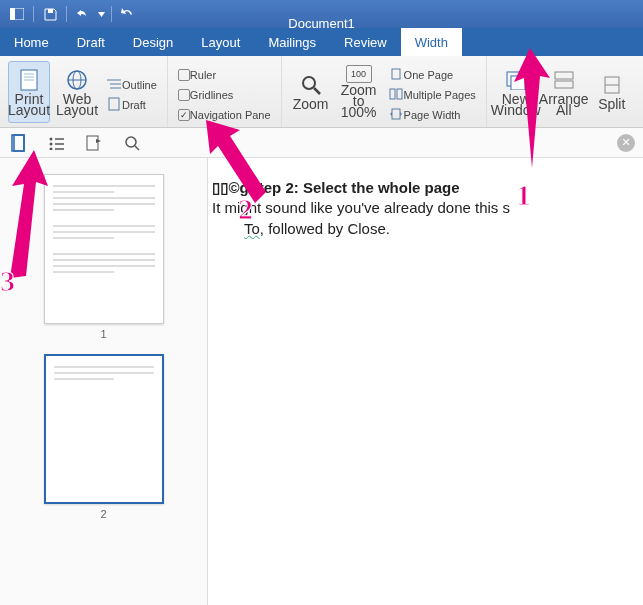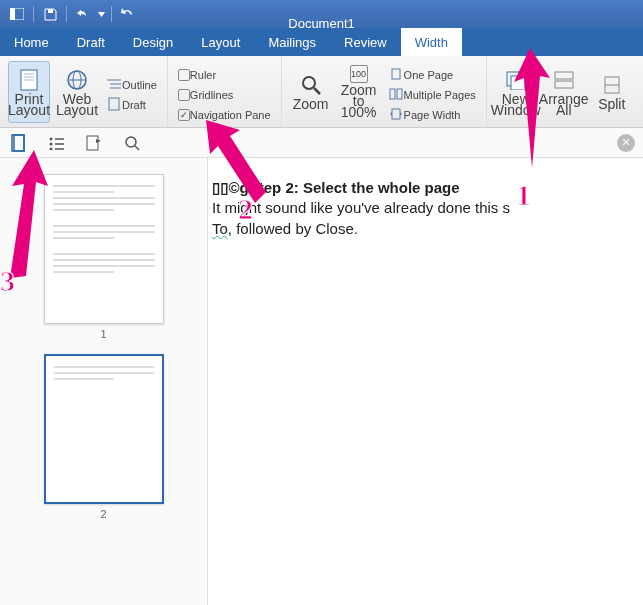--- a/index.html
+++ b/index.html
@@ -40,21 +40,21 @@
 .navpane { width: 208px; border-right: 1px solid #ddd; background: #fafafa; padding: 10px 0; overflow-y: auto; text-align:center; }
 .thumb { width: 120px; height: 150px; background: #fff; border: 1px solid #ccc; margin: 6px auto 4px; box-shadow: 0 1px 2px rgba(0,0,0,0.15); padding: 10px 8px; display:flex;flex-direction:column;gap:4px; }
 .thumb.sel { border: 2px solid #2b68b0; }
 .thumb .ln { height: 2px; background: #ddd; }
 .thumb .ln.s { width: 60%; }
 .pg-num { font-size: 11px; color: #666; margin-bottom: 14px; display:block; }
 
 .doc { flex: 1; padding: 20px 0 0 4px; font-size: 15px; color: #222; line-height: 1.35; background:#fff; }
 .doc .hdr { font-weight: bold; }
 .doc .squig { text-decoration: underline wavy #d44; text-decoration-thickness:1px; }
-.doc .squig-g { text-decoration: underline wavy #3a7; text-decoration-thickness:1px; }
+.doc .squig-g { text-decoration: underline wavy #3a7; text-decoration-thickness:1px;margin-left:32px; }
 
 
 .anno { position: absolute; pointer-events: none; }
 .anno-num { font-family: "Comic Sans MS", cursive; font-weight: bold; font-size: 30px; color: #e6007e; -webkit-text-stroke: 1px #fff; }
 
 svg.arrow path { fill: #e6007e; }
 </style>
 </head>
 <body>
 
@@ -172,21 +172,21 @@
     <div class="big-btn">
       <div class="ic">
           <svg width="22" height="22">
             <circle cx="9" cy="9" r="6" fill="none" stroke="#444" stroke-width="2"></circle>
             <line x1="14" y1="14" x2="20" y2="20" stroke="#444" stroke-width="2.5"></line>
           </svg>
         </div>
       <div class="lbl">Zoom</div>
     </div>
     <div class="big-btn">
-      <div class="ic" style="font-size:9px;color:#444;border:1px solid #888;width:18px;height:18px;border-radius:2px;">100</div>
+      <div class="ic" style="font-size:9px;color:#444;border:1px solid #888;width:26px;height:18px;border-radius:2px;">100</div>
       <div class="lbl" style="white-space:pre-line">Zoom to
 100%</div>
     </div>
     <div class="small-list">
       <div class="small-item">
           <span class="sic">
             <svg width="10" height="12">
               <rect x="1" y="1" width="8" height="10" fill="none" stroke="#5a7ca3"></rect>
             </svg>
           </span>

